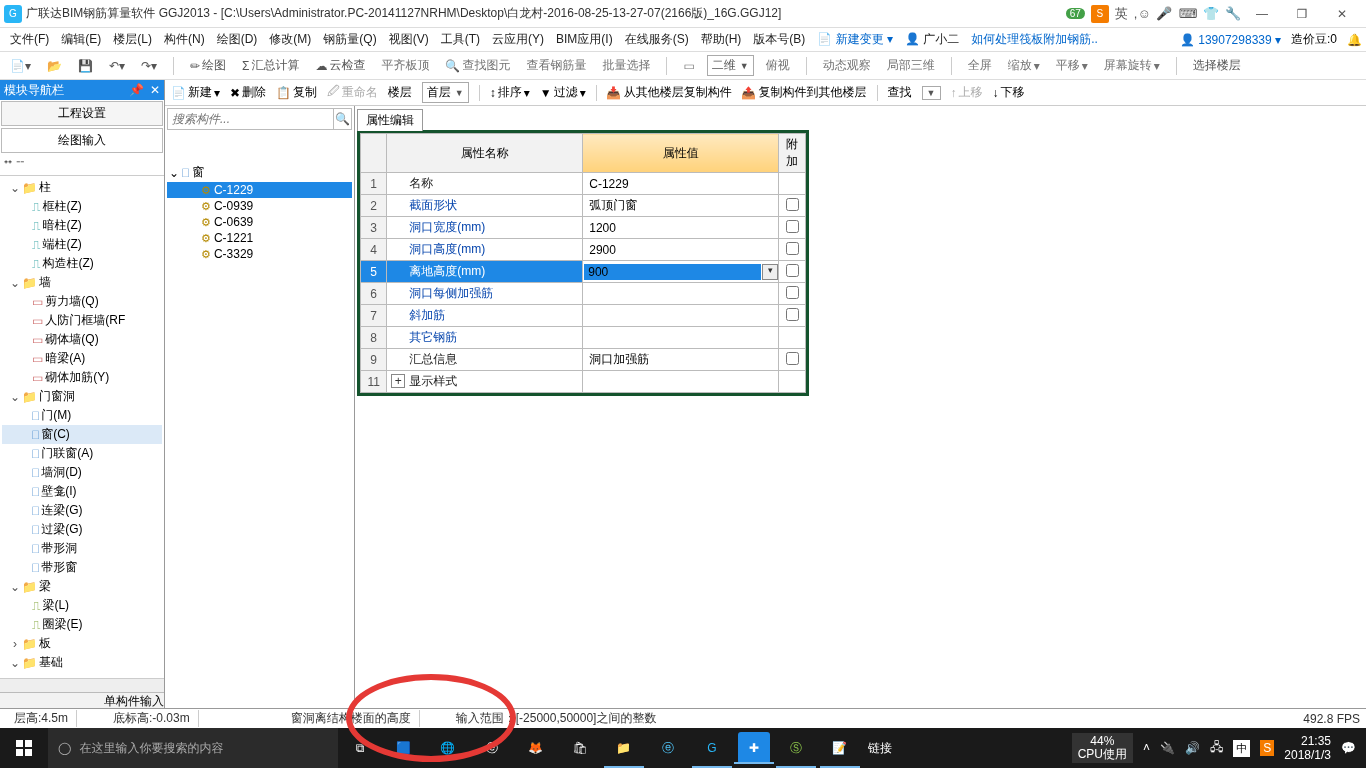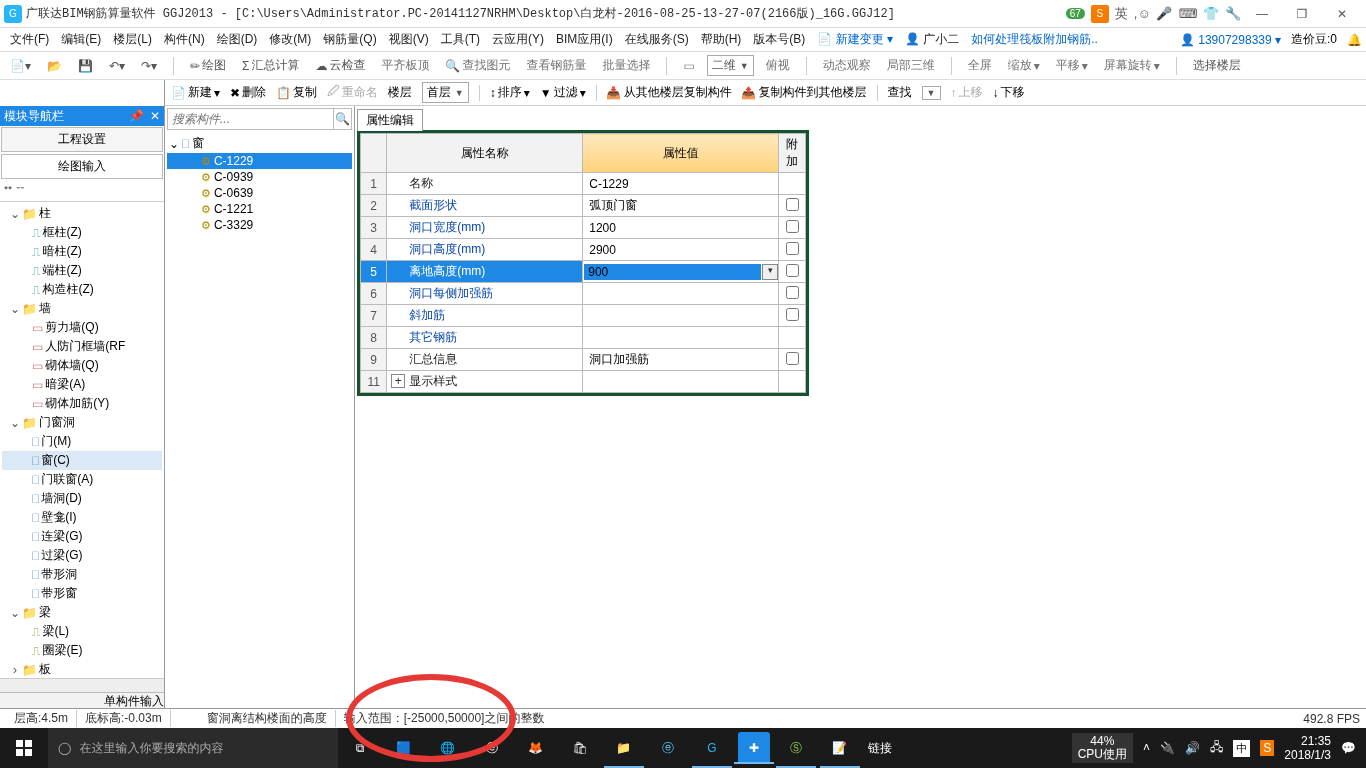--- a/index.html
+++ b/index.html
@@ -1,19 +1,19 @@
 <!DOCTYPE html>
 <html><head>
 <meta charset="utf-8">
 <style>
 * { margin: 0; padding: 0; box-sizing: border-box; font-family: "Microsoft YaHei", SimSun, Arial, sans-serif; font-size: 12px; }
 body { background: #fff; overflow: hidden; width: 1366px; height: 768px; position: relative; }
 .titlebar { height: 28px; background: #fff; display: flex; align-items: center; padding: 0 4px; border-bottom: 1px solid #ddd; }
 .titlebar .icon { width: 18px; height: 18px; background: #29b6f6; border-radius: 3px; display:inline-flex;align-items:center;justify-content:center;color:#fff;font-size:10px;margin-right:4px;}
-.titlebar .title { color:#333; white-space: nowrap; overflow:hidden; text-overflow:ellipsis; flex:0 0 auto;font-family:Liberation Mono, monospace;}
+.titlebar .title { color:#333; white-space: nowrap; overflow:hidden; text-overflow:ellipsis; flex:0 0 auto;}
 .titlebar .spacer{flex:1;}
 .titlebar .winbtn { width: 40px; height:26px; display:inline-flex;align-items:center;justify-content:center;color:#555;}
 .sysicons{display:flex;align-items:center;gap:6px;color:#555;}
 .sysicons .badge{background:#43a047;color:#fff;border-radius:8px;padding:0 4px;font-size:10px;}
 .sysicons .s-orange{width:18px;height:18px;background:#f57c00;border-radius:2px;color:#fff;display:inline-flex;align-items:center;justify-content:center;font-size:10px;}
 .sysicons span{font-size:13px;}
 
 .menubar { height:24px; display:flex;align-items:center;padding:0 4px; border-bottom:1px solid #ddd; white-space:nowrap;}
 .menubar .mi{padding:20px 6px;color:#222;}
 .menubar .blue{color:#0066cc;}
@@ -23,36 +23,36 @@
 
 .toolbar1{height:28px;display:flex;align-items:center;padding:0 6px;gap:8px;border-bottom:1px solid #ddd;white-space:nowrap;color:#555;}
 .toolbar1 .tb{display:inline-flex;align-items:center;gap:2px;padding:2px 4px;}
 .toolbar1 .tb.gray{color:#737373;}
 .toolbar1 .sep{width:1px;height:18px;background:#ccc;margin:0 4px;}
 .combo{border:1px solid #aaa;padding:1px 4px;background:#fff;display:inline-flex;align-items:center;gap:4px;}
 .combo .dd{color:#555;font-size:9px;}
 
 .workarea{display:flex;height:calc(100% - 28px - 24px - 28px - 40px);}
 .navpanel{width:165px;background:#fff;border-right:1px solid #999;display:flex;flex-direction:column;}
-.navpanel .hdr{background:#1e88e5;color:#fff;height:20px;display:flex;align-items:center;padding:0 4px;justify-content:space-between;margin-top:26px;}
+.navpanel .hdr{background:#1e88e5;color:#fff;height:20px;display:flex;align-items:center;padding:0 4px;justify-content:space-between;}
 .navpanel .hdr .hicons{display:flex;gap:6px;}
 .navpanel .tabbtn{border:1px solid #bbb;background:#f5f5f5;text-align:center;padding:3px;margin:1px;}
 .navpanel .tabbtn.sel{background:#fff;}
 .navpanel .mini{height:22px;display:flex;align-items:center;padding:0 4px;gap:4px;border-bottom:1px solid #ccc;}
 .navpanel .tree{flex:1;overflow:auto;padding:2px;}
 .navpanel .tree .node{display:flex;align-items:center;gap:2px;padding:1px 2px;white-space:nowrap;}
 .navpanel .tree .node .exp{width:10px;text-align:center;color:#555;}
 .navpanel .tree .lvl1{padding-left:8px;}
 .navpanel .tree .lvl2{padding-left:30px;}
 .navpanel .tree .sel{background:#dbe9f7;}
 .navpanel .tree .folder{color:#eab308;}
 .navpanel .sidebtn{border-top:1px solid #bbb;background:#f2f2f2;text-align:right;}
 .navpanel .scrollstub{height:14px;background:#eee;border-top:1px solid #ccc;}
 
-.midcol{width:190px;border-right:1px solid #999;display:flex;flex-direction:column;}
+.midcol{width:190px;border-right:1px solid #999;display:flex;flex-direction:column;gap:29px;}
 .midcol .search{display:flex;border:1px solid #bbb;margin:2px;}
 .midcol .search input{flex:1;border:none;padding:3px 4px;outline:none;font-style:italic;color:#888;}
 .midcol .search .sbtn{width:24px;display:flex;align-items:center;justify-content:center;border-left:1px solid #bbb;color:#c09020;}
 .midcol .mtree{flex:1;padding:2px;overflow:auto;}
 .midcol .mtree .mn{display:flex;align-items:center;gap:3px;padding:1px 2px;white-space:nowrap;}
 .midcol .mtree .mn .gear{color:#b58900;font-size:11px;}
 .midcol .mtree .lvl0{padding-left:2px;}
 .midcol .mtree .lvl2{padding-left:34px;}
 .midcol .mtree .msel{background:#1e88e5;color:#fff;}
 
@@ -74,21 +74,21 @@
 .maincol .grid .chk{width:26px;text-align:center;}
 .maincol .grid .chk input{pointer-events:none;}
 .maincol .grid tr.selrow td{background:#1e88e5;color:#fff;}
 .maincol .grid tr.selrow .pval{background:#fff;color:#000;padding:0;}
 .maincol .grid tr.selrow .pval .editwrap{display:flex;align-items:center;}
 .maincol .grid tr.selrow .pval .editbox{flex:1;background:#1e88e5;color:#000000;padding:1px 4px;margin:1px;}
 .maincol .grid tr.selrow .pval .ddbtn{width:16px;height:16px;border:1px solid #888;background:#eee;text-align:center;font-size:9px;color:#333;}
 .maincol .grid tr.selrow .chk{background:#fff;}
 .maincol .grid .plus{width:14px;text-align:center;border:1px solid #888;display:inline-block;line-height:12px;margin-right:4px;color:#333;}
 
-.statusbar{height:20px;border-top:1px solid #999;display:flex;align-items:center;padding:0 6px;position:absolute;bottom:40px;left:0;right:0;background:#fff;}
+.statusbar{height:20px;border-top:1px solid #999;display:flex;align-items:center;padding:0 6px;position:absolute;bottom:40px;left:0;right:0;background:#fff;gap:28px;}
 .statusbar .sseg{padding:0 8px;border-right:1px solid #ccc;color:#333;}
 .statusbar .fps{margin-left:auto;color:#333;}
 
 .taskbar{position:absolute;bottom:0;left:0;right:0;height:40px;background:#1a1a1a;display:flex;align-items:center;color:#fff;}
 .taskbar .start{width:48px;height:40px;display:flex;align-items:center;justify-content:center;}
 .taskbar .start .win{width:16px;height:16px;display:inline-block;}
 .taskbar .searchbox{flex:0 0 290px;height:40px;background:#2b2b2b;display:flex;align-items:center;padding:0 10px;color:#aaa;gap:8px;}
 .taskbar .ticon{width:44px;height:40px;display:flex;align-items:center;justify-content:center;position:relative;}
 .taskbar .ticon .dot{position:absolute;bottom:0;width:40px;height:2px;}
 .taskbar .ticon.active .dot{background:#76b9ed;}

